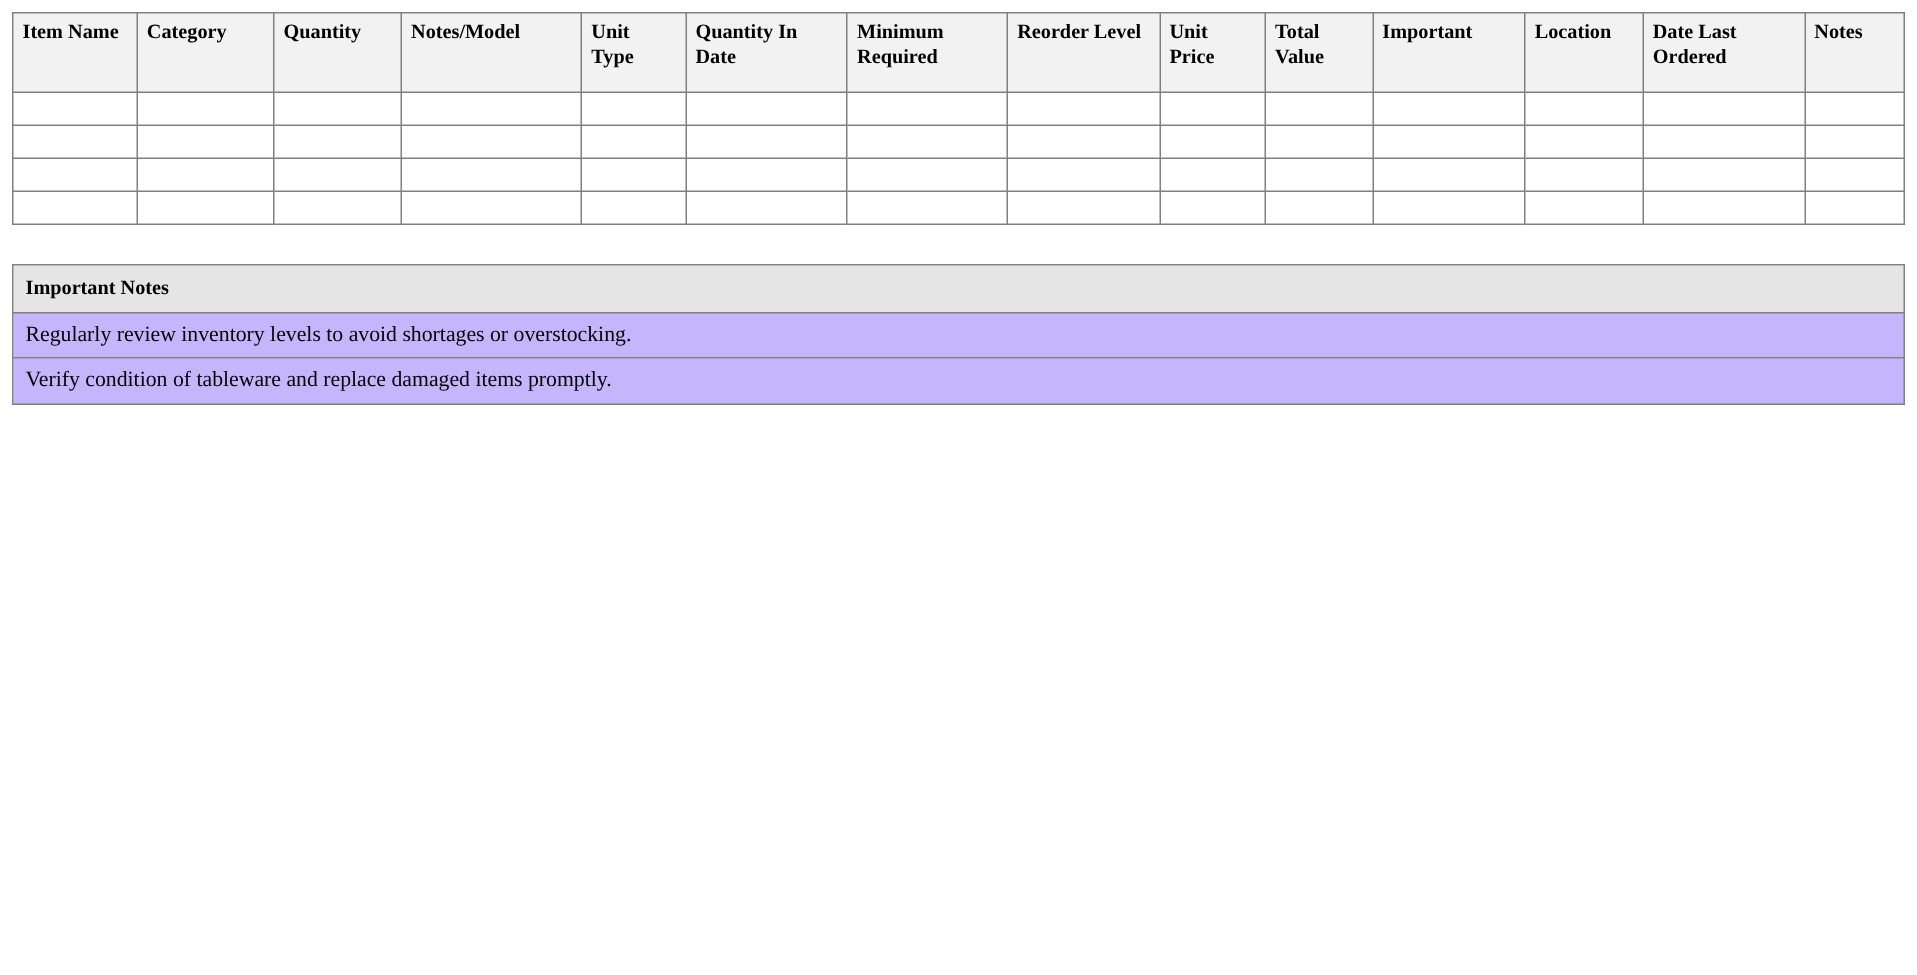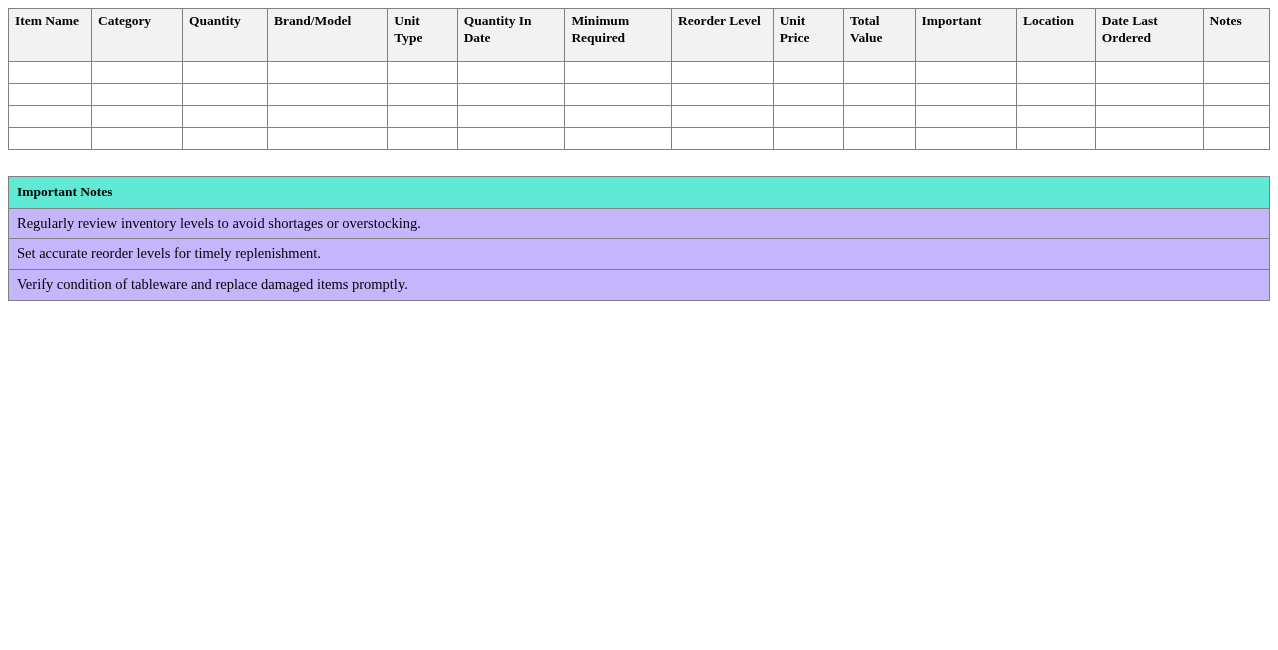--- a/index.html
+++ b/index.html
@@ -45,21 +45,21 @@
     margin-top: 26px;
   }
   .notes-table td {
     border: 1px solid #808080;
     padding: 5px 8px 6px 8px;
     font-size: 14.5px;
     line-height: 1.3;
     background: #c4b5fd;
   }
   .notes-table td.notes-header {
-    background: #5eead4;
+    background: #e5e5e5;
     font-weight: bold;
     font-size: 13.5px;
     padding: 6px 8px 7px 8px;
   }
   
   col.c0  { width: 80px; }
   col.c1  { width: 88px; }
   col.c2  { width: 82px; }
   col.c3  { width: 116px; }
   col.c4  { width: 67px; }
@@ -93,21 +93,21 @@
       <col class="c10">
         <col class="c11">
         <col class="c12">
         <col class="c13">
     </colgroup>
     <thead>
       <tr>
         <th>Item Name</th>
         <th>Category</th>
         <th>Quantity</th>
-        <th>Brand/Model</th>
+        <th>Notes/Model</th>
         <th>Unit Type</th>
         <th>Quantity In Date</th>
         <th>Minimum Required</th>
         <th>Reorder Level</th>
         <th>Unit Price</th>
         <th>Total Value</th>
         <th>Important</th>
         <th>Location</th>
         <th>Date Last Ordered</th>
         <th>Notes</th>
@@ -183,21 +183,18 @@
 
   <table class="notes-table">
     <tbody>
       <tr>
         <td class="notes-header">Important Notes</td>
       </tr>
       <tr>
         <td>Regularly review inventory levels to avoid shortages or overstocking.</td>
       </tr>
       <tr>
-        <td>Set accurate reorder levels for timely replenishment.</td>
-      </tr>
-      <tr>
         <td>Verify condition of tableware and replace damaged items promptly.</td>
       </tr>
     </tbody>
   </table>
 
 </div>
 
 </body></html>

